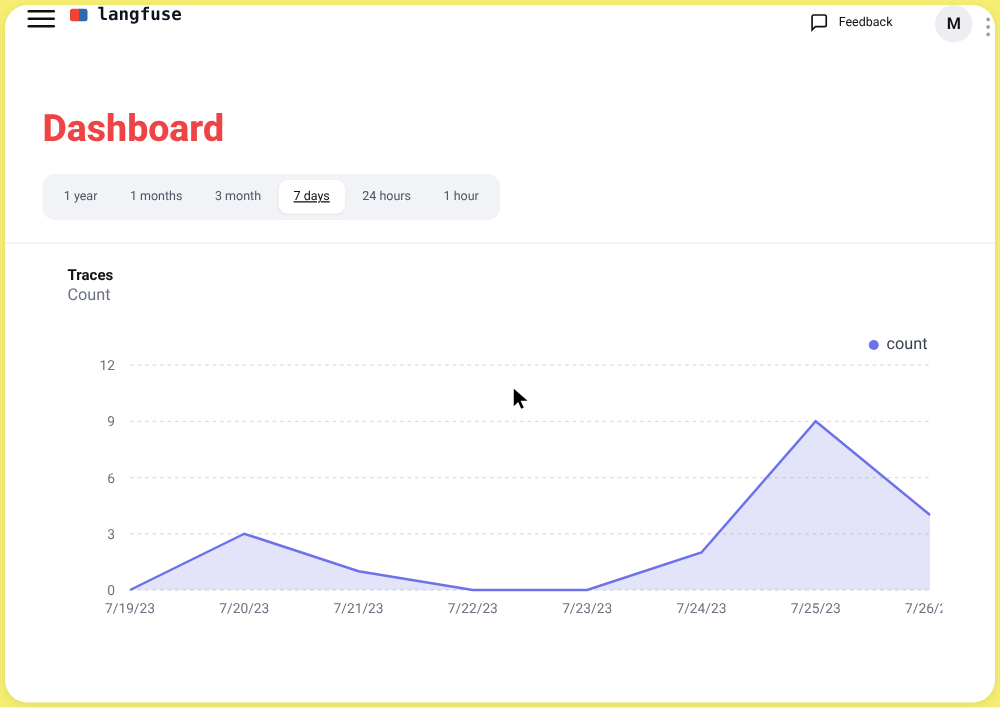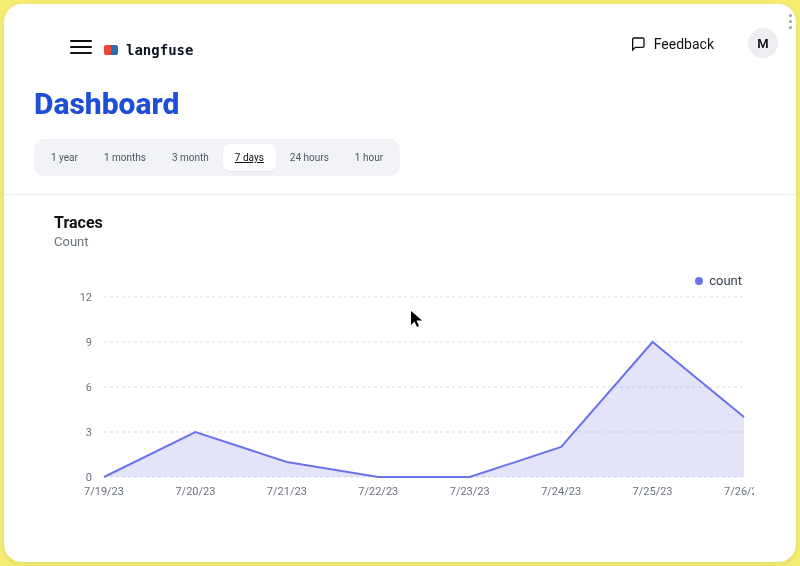--- a/index.html
+++ b/index.html
@@ -14,65 +14,64 @@
     .window {
       position: absolute;
       top: 4px; left: 4px; right: 4px; bottom: 4px;
       background: #fff;
       border-radius: 18px;
       box-shadow: 0 2px 8px rgba(0,0,0,0.08);
       overflow: hidden;
     }
     .topbar {
       display: flex;
-      align-items: flex-end;
+      align-items: flex-start;
       height: 54px;
       padding: 0 18px;
       gap: 12px;
-      margin-left: 48px;
     }
     .hamburger {
       width: 22px; height: 22px;
       display: flex; flex-direction: column; justify-content: center; gap: 4px;
       cursor: pointer;
     }
     .hamburger div { height: 2px; background: #111; border-radius: 1px; }
     .brand { display: flex; align-items: center; gap: 8px; font-weight: 700; font-size: 14px; color: #0b1220; font-family: ui-monospace, Menlo, monospace; }
     .brand-logo { width: 14px; height: 10px; background: linear-gradient(90deg,#e43 50%,#2b6cb0 50%); border-radius: 2px; }
     .spacer { flex: 1; }
     .feedback {
       display: flex; align-items: center; gap: 8px;
-      font-size: 14px; color: #111; cursor: pointer;
+      font-size: 10px; color: #111; cursor: pointer;
       padding: 6px 10px; border-radius: 6px;
     }
     .avatar {
       width: 30px; height: 30px; border-radius: 50%;
       background: #eceef2; color: #111;
       display: flex; align-items: center; justify-content: center;
       font-size: 13px; font-weight: 600; margin-left: 12px;
     }
     .page {
       padding: 0 30px;
     }
     .page-title {
-      font-size: 30px; font-weight: 800; color: #1d4ed8;
+      font-size: 30px; font-weight: 800; color: #ef4444;
       margin: 28px 0 18px 0;
     }
     .range-tabs {
       display: inline-flex; background: #f2f3f6; border-radius: 10px;
       padding: 5px; gap: 2px;
     }
     .range-tab {
       font-size: 10px; color: #4b5563; padding: 8px 12px;
       border-radius: 7px; cursor: pointer;
     }
     .range-tab.active { background: #fff; color: #111; box-shadow: 0 1px 2px rgba(0,0,0,0.06); text-decoration: underline; }
     .divider { border-top: 1px solid #eceef2; margin: 18px -30px 14px -30px; }
     .card { padding: 4px 20px 0 20px; }
-    .card-title { font-size: 16px; font-weight: 700; color: #111; }
+    .card-title { font-size: 12px; font-weight: 700; color: #111; }
     .card-sub { font-size: 13px; color: #6b7280; margin-top: 2px; }
     .chart-wrap { position: relative; margin-top: 18px; height: 260px; }
     .legend { position: absolute; top: 6px; right: 4px; font-size: 13px; color: #374151; display: flex; align-items: center; gap: 6px; }
     .legend-dot { width: 8px; height: 8px; border-radius: 50%; background: #6b72ea; }
     svg { display: block; }
     .grid-line { stroke: #d9dde5; stroke-width: 1; stroke-dasharray: 3 3; }
     .axis-label { font-size: 11px; fill: #6b7280; font-family: inherit; }
     .series-line { stroke: #6b72ea; stroke-width: 2; fill: none; }
     .series-area { fill: #8e92ec; fill-opacity: 0.25; }
     .cursor-arrow { position: absolute; top: 306px; left: 406px; pointer-events: none; }

